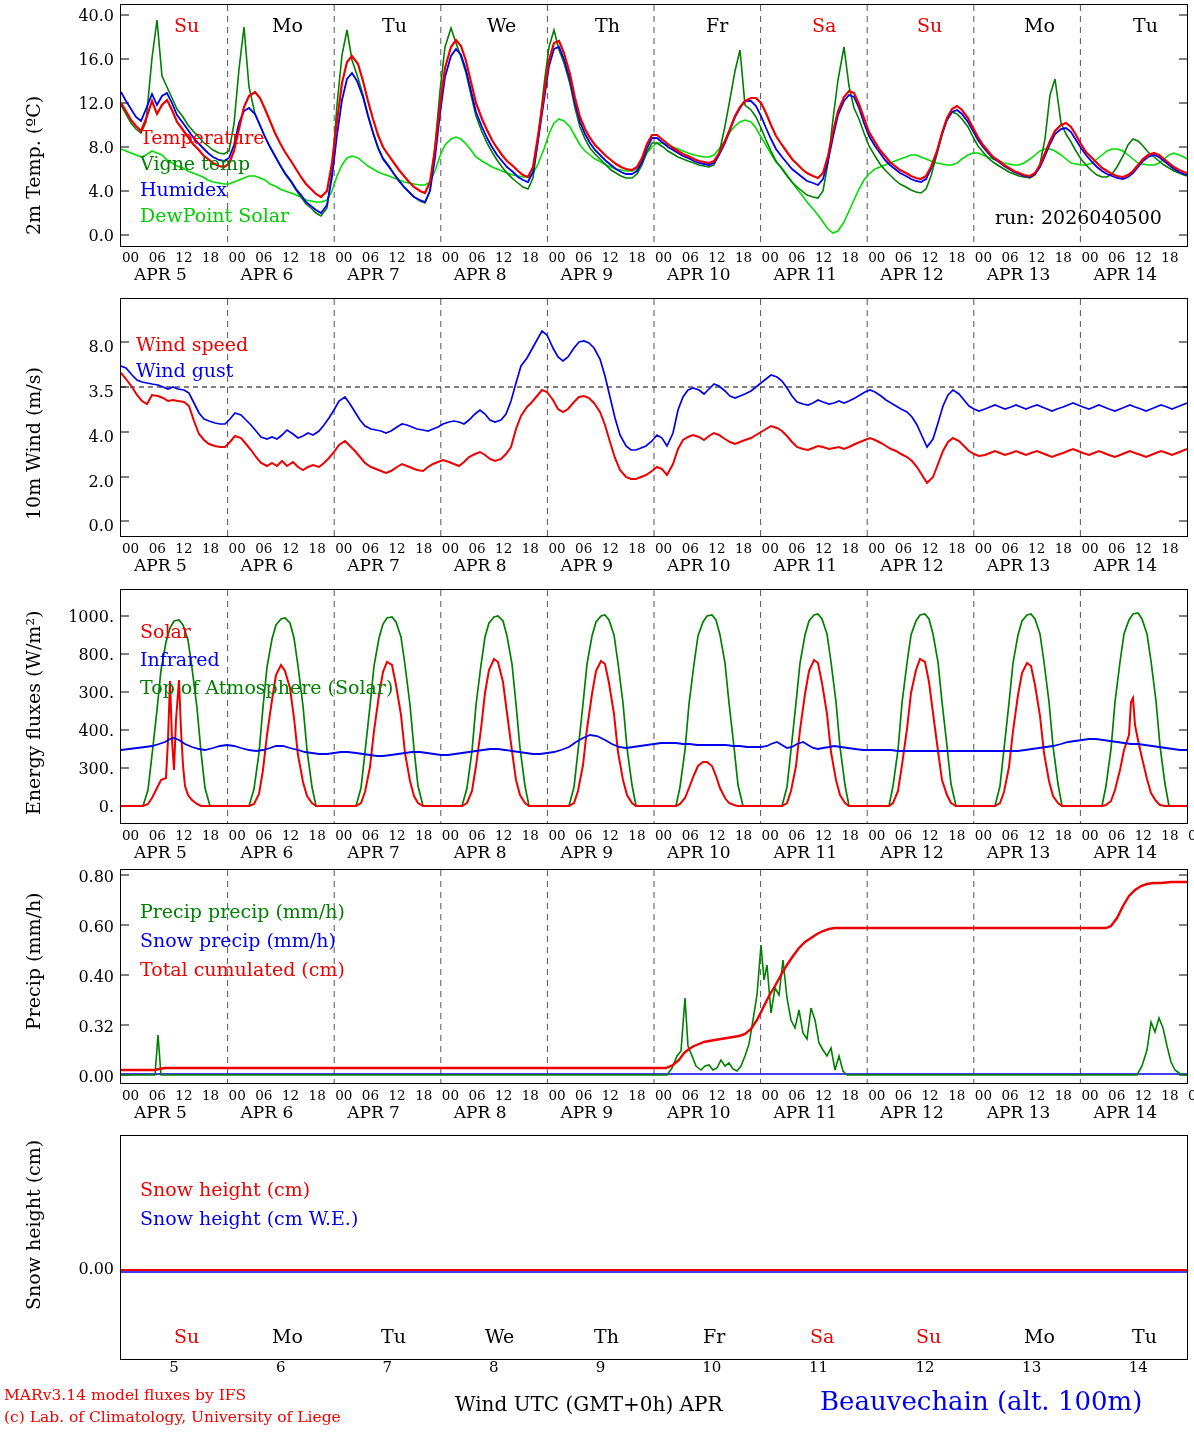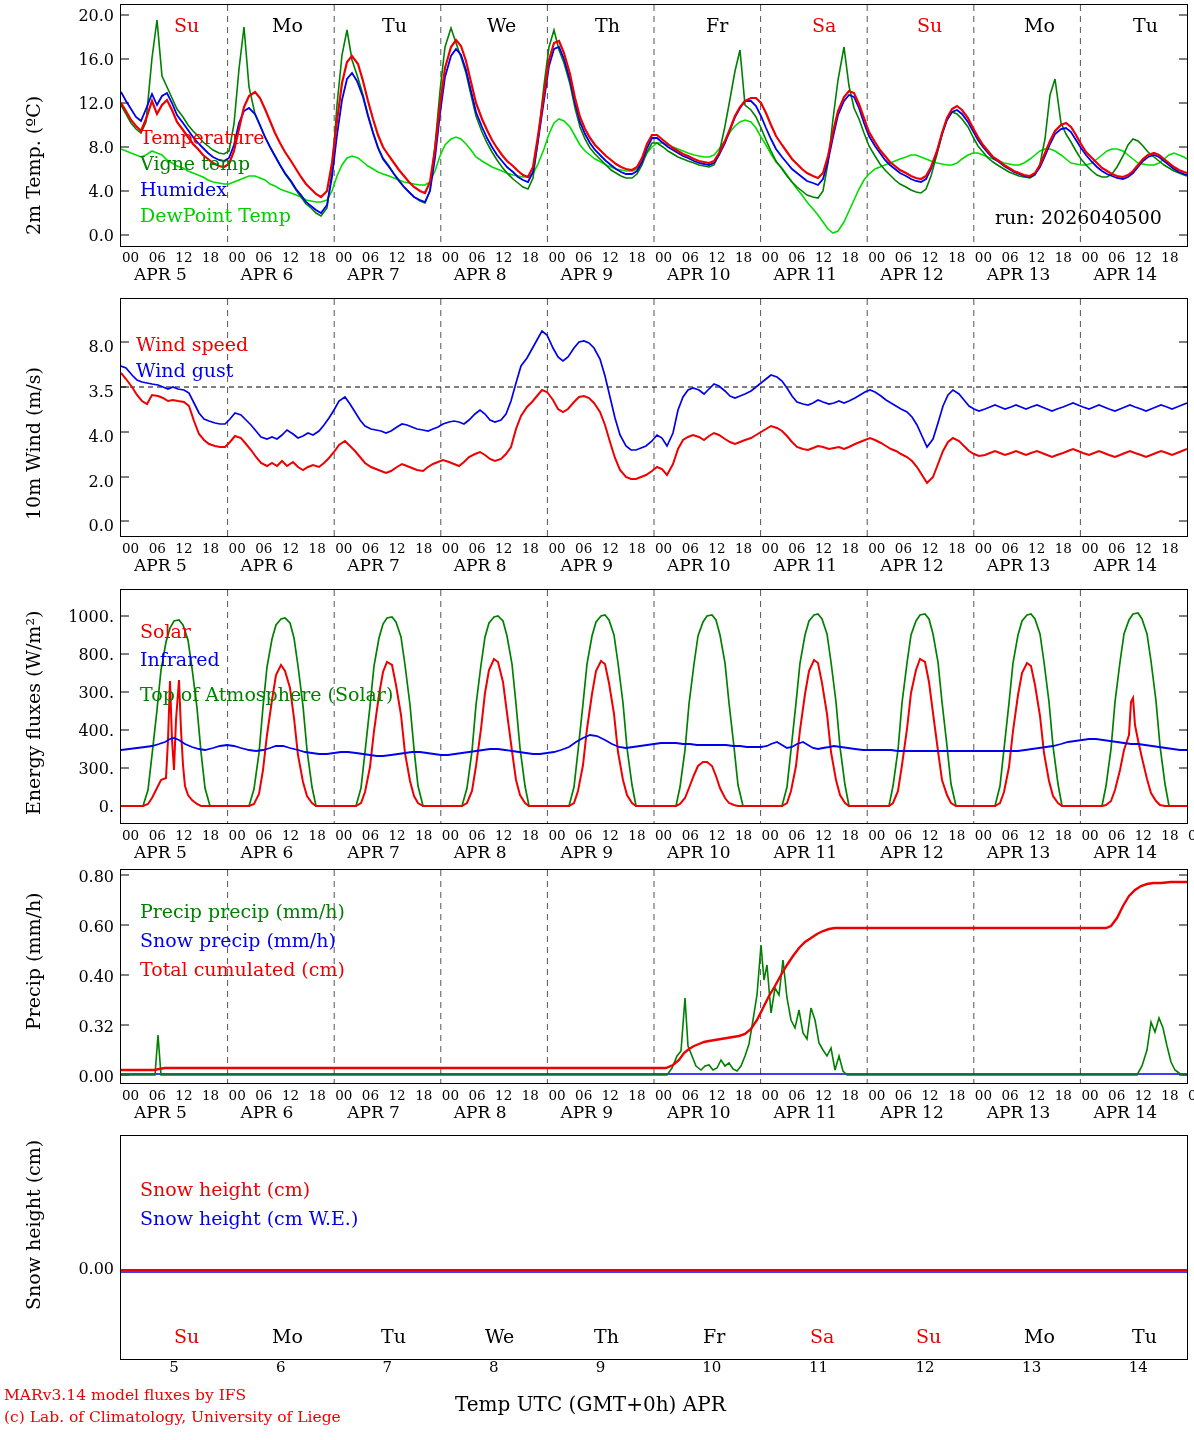--- a/index.html
+++ b/index.html
@@ -69,26 +69,26 @@
 
         <polyline fill="none" stroke="#ee0000" stroke-width="2.2" points="0,98 5,106 10,115 15,121 20,126 25,114 31,96 36,109 41,100 46,95 51,105 56,117 62,125 67,132 72,139 77,144 82,150 87,154 92,158 98,161 103,162 108,159 113,146 118,124 123,102 128,91 134,87 139,93 144,104 149,116 154,128 159,138 164,147 170,156 175,164 180,172 185,179 190,184 195,189 200,192 206,186 211,158 216,116 221,78 226,57 231,51 237,59 242,76 247,96 252,114 257,130 262,142 268,151 273,158 278,165 283,171 288,177 293,182 299,186 304,188 309,177 314,144 319,100 324,63 330,42 335,35 340,41 345,56 350,77 355,98 361,114 366,125 371,135 376,143 381,150 386,156 392,161 397,166 402,170 407,172 412,162 417,131 423,89 428,55 433,38 438,36 443,48 449,69 454,93 459,112 464,124 469,133 474,140 480,146 485,151 490,155 495,159 500,162 505,164 511,165 516,162 521,153 526,139 531,130 536,130 542,135 547,139 552,143 557,146 562,149 567,151 573,154 578,156 583,157 588,158 593,156 598,148 604,136 609,124 614,111 619,102 624,96 630,93 635,93 640,98 645,108 650,120 655,131 661,140 666,147 671,154 676,159 681,164 686,168 692,171 697,173 702,168 707,151 712,127 717,106 723,92 728,86 733,88 738,99 743,113 748,127 754,137 759,145 764,151 769,157 774,161 779,165 785,168 790,171 795,173 800,174 805,171 810,162 816,146 821,128 826,113 831,104 836,101 841,105 847,113 852,123 857,132 862,140 867,146 872,152 878,156 883,160 888,163 893,166 898,168 903,170 909,171 914,168 919,160 924,148 929,136 934,126 940,120 945,118 950,122 955,130 960,139 965,147 971,153 976,158 981,163 986,166 991,169 996,171 1002,172 1007,170 1012,166 1017,160 1022,154 1027,150 1033,148 1038,150 1043,154 1048,158 1053,162 1058,165 1063,167 1066,168"></polyline>
       </svg>
     </div>
 
     <div class="ytick" style="left:44px;top:226px;width:70px;">0.0</div>
     <div class="ytick" style="left:44px;top:182px;width:70px;">4.0</div>
     <div class="ytick" style="left:44px;top:138px;width:70px;">8.0</div>
     <div class="ytick" style="left:44px;top:94px;width:70px;">12.0</div>
     <div class="ytick" style="left:44px;top:50px;width:70px;">16.0</div>
-    <div class="ytick" style="left:44px;top:6px;width:70px;">20.0</div>
+    <div class="ytick" style="left:44px;top:6px;width:70px;">40.0</div>
 
     <div class="legend red" style="left:140px;top:126px;">Temperature</div>
     <div class="legend green" style="left:140px;top:152px;">Vigne temp</div>
     <div class="legend blue" style="left:140px;top:178px;">Humidex</div>
-    <div class="legend" style="left:140px;top:204px;color:#00cc00;">DewPoint Temp</div>
+    <div class="legend" style="left:140px;top:204px;color:#00cc00;">DewPoint Solar</div>
     <div class="runlabel" style="left:995px;top:206px;">run: 2026040500</div>
 
     <div class="dayname red" style="left:174px;top:14px;">Su</div>
     <div class="dayname" style="left:272px;top:14px;">Mo</div>
     <div class="dayname" style="left:382px;top:14px;">Tu</div>
     <div class="dayname" style="left:487px;top:14px;">We</div>
     <div class="dayname" style="left:595px;top:14px;">Th</div>
     <div class="dayname" style="left:706px;top:14px;">Fr</div>
     <div class="dayname red" style="left:812px;top:14px;">Sa</div>
     <div class="dayname red" style="left:917px;top:14px;">Su</div>
@@ -309,21 +309,21 @@
       </svg>
     </div>
     <div class="ytick" style="left:30px;top:797px;width:84px;">0.</div>
     <div class="ytick" style="left:30px;top:759px;width:84px;">300.</div>
     <div class="ytick" style="left:30px;top:721px;width:84px;">400.</div>
     <div class="ytick" style="left:30px;top:683px;width:84px;">300.</div>
     <div class="ytick" style="left:30px;top:645px;width:84px;">800.</div>
     <div class="ytick" style="left:30px;top:607px;width:84px;">1000.</div>
     <div class="legend red" style="left:140px;top:620px;">Solar</div>
     <div class="legend blue" style="left:140px;top:648px;">Infrared</div>
-    <div class="legend green" style="left:140px;top:676px;margin-top:7px;">Top of Atmosphere (Solar)</div>
+    <div class="legend green" style="left:140px;top:676px;">Top of Atmosphere (Solar)</div>
   </div>
 
   <div class="xtickrow" id="xt3" style="left: 120px; top: 827px; position: absolute; height: 16px;">
       <span class="hourtick" style="position: absolute; left: 2px; top: 0px;">00</span>
       <span class="hourtick" style="position: absolute; left: 28.65px; top: 0px;">06</span>
       <span class="hourtick" style="position: absolute; left: 55.3px; top: 0px;">12</span>
       <span class="hourtick" style="position: absolute; left: 81.95px; top: 0px;">18</span>
       <span class="hourtick" style="position: absolute; left: 108.6px; top: 0px;">00</span>
       <span class="hourtick" style="position: absolute; left: 135.25px; top: 0px;">06</span>
       <span class="hourtick" style="position: absolute; left: 161.9px; top: 0px;">12</span>
@@ -508,17 +508,18 @@
       <span style="position: absolute; left: 262.5px; top: 0px;">7</span>
       <span style="position: absolute; left: 369.1px; top: 0px;">8</span>
       <span style="position: absolute; left: 475.7px; top: 0px;">9</span>
       <span style="position: absolute; left: 582.3px; top: 0px;">10</span>
       <span style="position: absolute; left: 688.9px; top: 0px;">11</span>
       <span style="position: absolute; left: 795.5px; top: 0px;">12</span>
       <span style="position: absolute; left: 902.1px; top: 0px;">13</span>
       <span style="position: absolute; left: 1008.7px; top: 0px;">14</span>
     </div>
 
-  <div class="footer" style="left:455px;top:1392px;font-size:20px;">Temp UTC (GMT+0h) APR</div>
+  <div class="footer" style="left:455px;top:1392px;font-size:20px;">Wind UTC (GMT+0h) APR</div>
   <div class="footer red" style="left:4px;top:1386px;font-size:15.5px;">MARv3.14 model fluxes by IFS</div>
   <div class="footer red" style="left:4px;top:1408px;font-size:15.5px;">(c) Lab. of Climatology, University of Liege</div>
+  <div class="footer blue" style="left:820px;top:1386px;font-size:26px;">Beauvechain (alt. 100m)</div>
 
 </div>
 
 </body></html>

